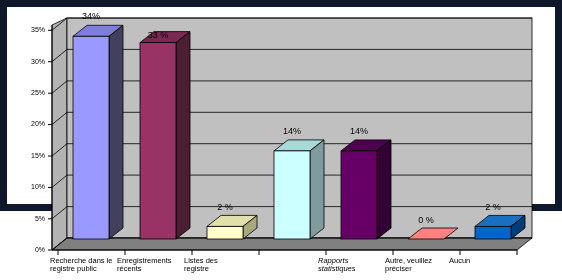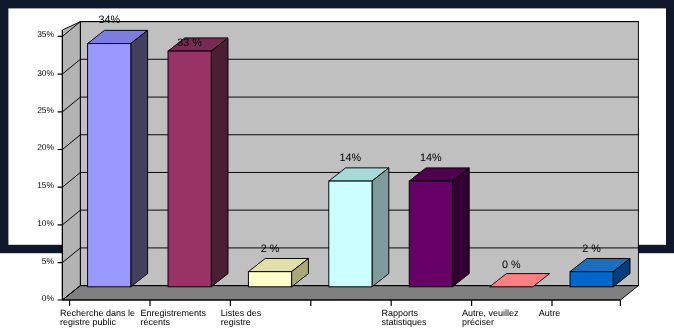--- a/index.html
+++ b/index.html
@@ -185,29 +185,29 @@
       <div>Enregistrements</div>
       <div>récents</div>
     </div>
 
     <div class="lbl catlbl" style="left:177px; top:250px;">
       <div>Listes des</div>
       <div>registre</div>
     </div>
 
 
-    <div class="lbl catlbl" style="left:311px; top:250px;">
+    <div class="lbl catlbl" style="left:311px; top:250px;font-style:italic;">
       <div>Rapports</div>
       <div>statistiques</div>
     </div>
 
     <div class="lbl catlbl" style="left:378px; top:250px;">
       <div>Autre, veuillez</div>
       <div>préciser</div>
     </div>
 
     <div class="lbl catlbl" style="left:442px; top:250px;">
-      <div>Autre</div>
+      <div>Aucun</div>
       <div></div>
     </div>
 
   </div>
 </div>
 
 </body></html>

